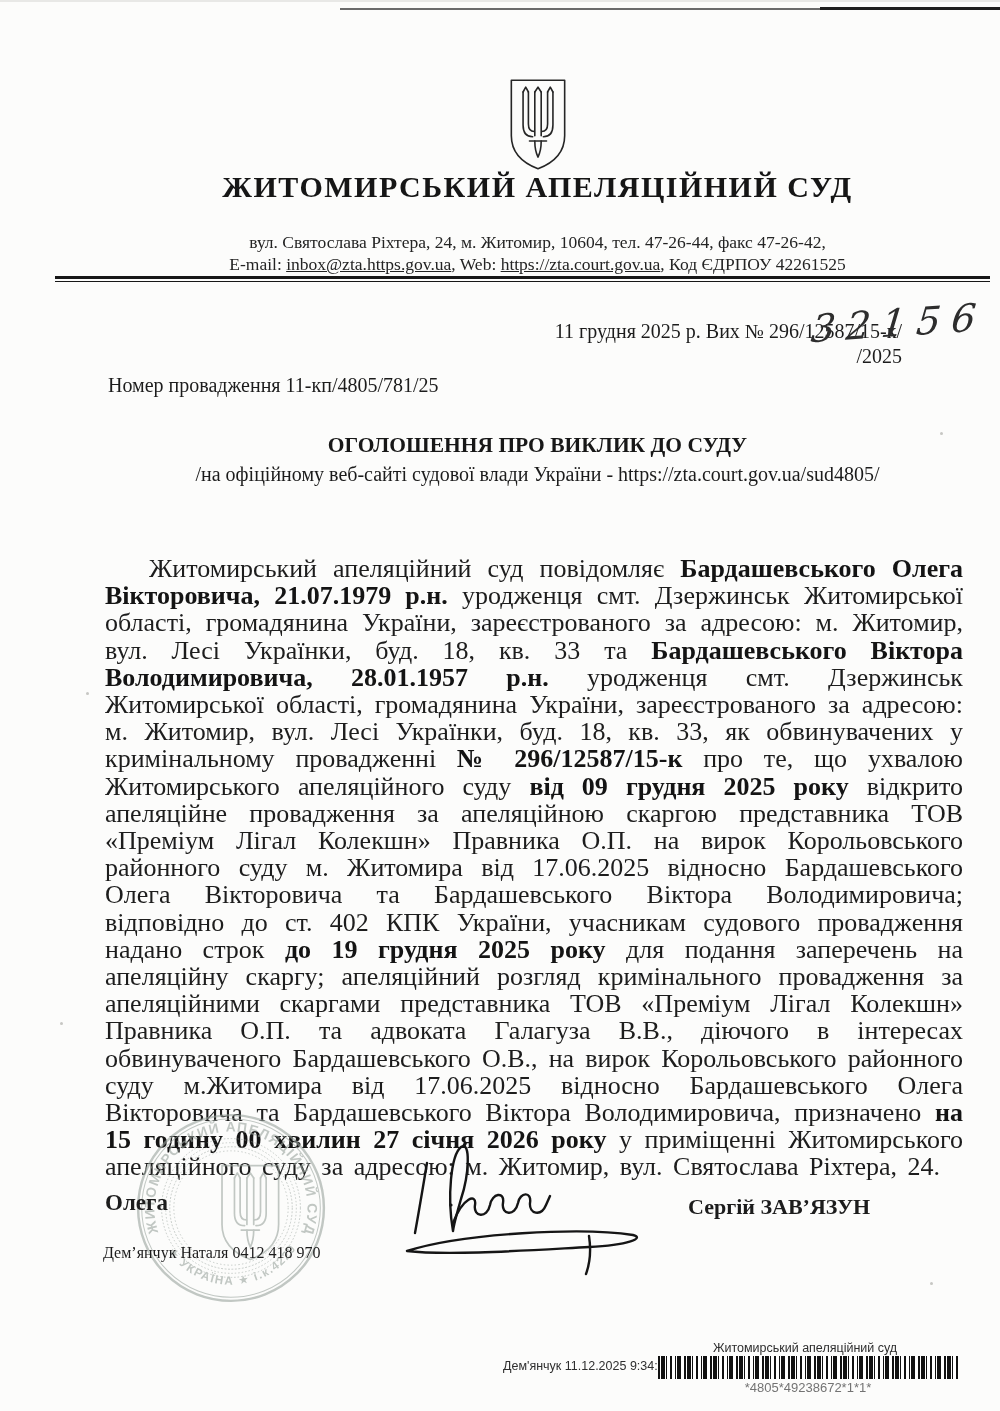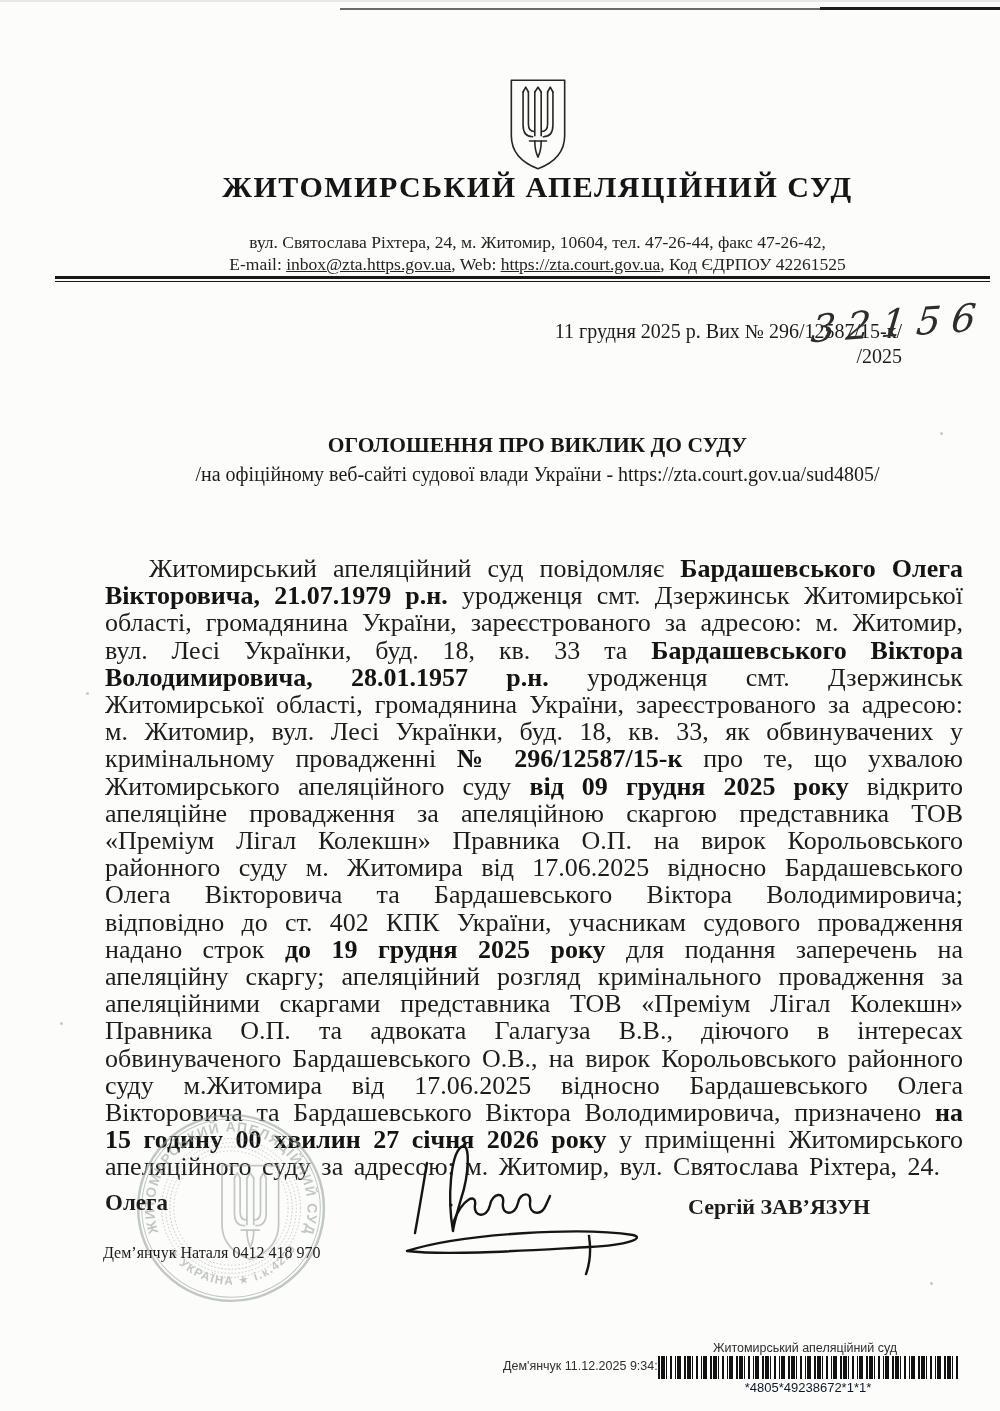--- a/index.html
+++ b/index.html
@@ -64,21 +64,21 @@
   .f-meta{position:absolute;left:503px;top:1357px;font-family:"Liberation Sans","DejaVu Sans",sans-serif;
           font-size:12.5px;color:#2e2e2e;white-space:nowrap;}
   .f-barcode{
     position:absolute;left:658px;top:1354px;width:300px;height:23px;
     background:repeating-linear-gradient(90deg,
       #111 0 2px,#fff 2px 3px,#111 3px 7px,#fff 7px 8px,
       #111 8px 9px,#fff 9px 12px,#111 12px 14px,#fff 14px 17px,
       #111 17px 18px,#fff 18px 19px,#111 19px 23px,#fff 23px 26px);
   }
   .f-code{position:absolute;left:658px;top:1378px;width:300px;text-align:center;
-          font-family:"Liberation Sans","DejaVu Sans",sans-serif;font-size:13px;color:#0f172a;}
+          font-family:"Liberation Sans","DejaVu Sans",sans-serif;font-size:13px;color:#737373;}
 </style>
 </head>
 <body>
 
 <svg width="0" height="0" style="position:absolute" aria-hidden="true">
   <defs>
     <symbol id="tryzub" viewBox="0 0 120 180">
       <g fill="none" stroke="currentColor" stroke-width="3" stroke-linecap="round" stroke-linejoin="round">
         <path d="M10,8 H110 V112 C110,146 86,164 60,174 C34,164 10,146 10,112 Z"></path>
         <path d="M32,30 V92 C32,108 40,114 50,114"></path>
@@ -114,20 +114,21 @@
   <div class="rule"></div>
 
   <div class="ref">
     <div class="ref-row">
       <span>11 грудня 2025 р. Вих № 296/12587/15-к/</span>
       <span class="ref-blank">
         <span class="hand">32156</span>
       </span>
       <span>/2025</span>
     </div>
+    <div class="ref-proceeding">Номер провадження 11-кп/4805/781/25</div>
   </div>
 
   <div class="ann-title">ОГОЛОШЕННЯ ПРО ВИКЛИК ДО СУДУ</div>
   <div class="ann-sub">/на офіційному веб-сайті судової влади України - https://zta.court.gov.ua/sud4805/</div>
 
   <p class="body-text"><span>Житомирський апеляційний суд повідомляє </span><b>Бардашевського Олега Вікторовича, 21.07.1979 р.н.</b><span> уродженця смт. Дзержинськ Житомирської області, громадянина України, зареєстрованого за адресою: м. Житомир, вул. Лесі Українки, буд. 18, кв. 33 та </span><b>Бардашевського Віктора Володимировича, 28.01.1957 р.н.</b><span> уродженця смт. Дзержинськ Житомирської області, громадянина України, зареєстрованого за адресою: м. Житомир, вул. Лесі Українки, буд. 18, кв. 33, як обвинувачених у кримінальному провадженні </span><b>№ 296/12587/15-к</b><span> про те, що ухвалою Житомирського апеляційного суду </span><b>від 09 грудня 2025 року</b><span> відкрито апеляційне провадження за апеляційною скаргою представника ТОВ «Преміум Лігал Колекшн» Правника О.П. на вирок Корольовського районного суду м. Житомира від 17.06.2025 відносно Бардашевського Олега Вікторовича та Бардашевського Віктора Володимировича; відповідно до ст. 402 КПК України, учасникам судового провадження надано строк </span><b>до 19 грудня 2025 року</b><span> для подання заперечень на апеляційну скаргу; апеляційний розгляд кримінального провадження за апеляційними скаргами представника ТОВ «Преміум Лігал Колекшн» Правника О.П. та адвоката Галагуза В.В., діючого в інтересах обвинуваченого Бардашевського О.В., на вирок Корольовського районного суду м.Житомира від 17.06.2025 відносно Бардашевського Олега Вікторовича та Бардашевського Віктора Володимировича, призначено </span><b>на 15 годину 00 хвилин 27 січня 2026 року</b><span> у приміщенні Житомирського апеляційного суду за адресою: м. Житомир, вул. Святослава Ріхтера, 24.</span></p>
 
   <svg class="stamp" viewBox="0 0 192 192">
     <g fill="none" stroke="currentColor">
       <circle cx="96" cy="96" r="91" stroke-width="2.4"></circle>

